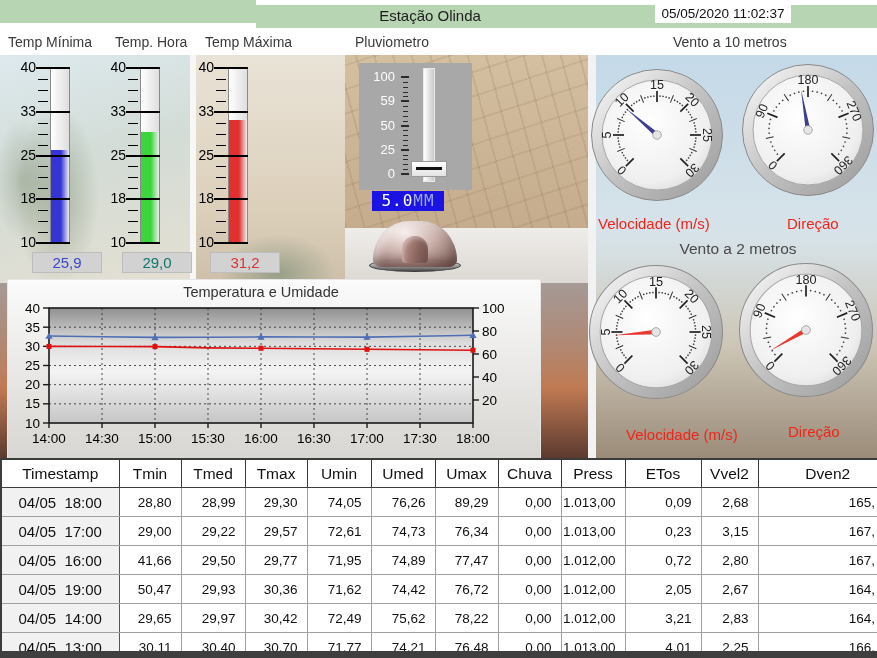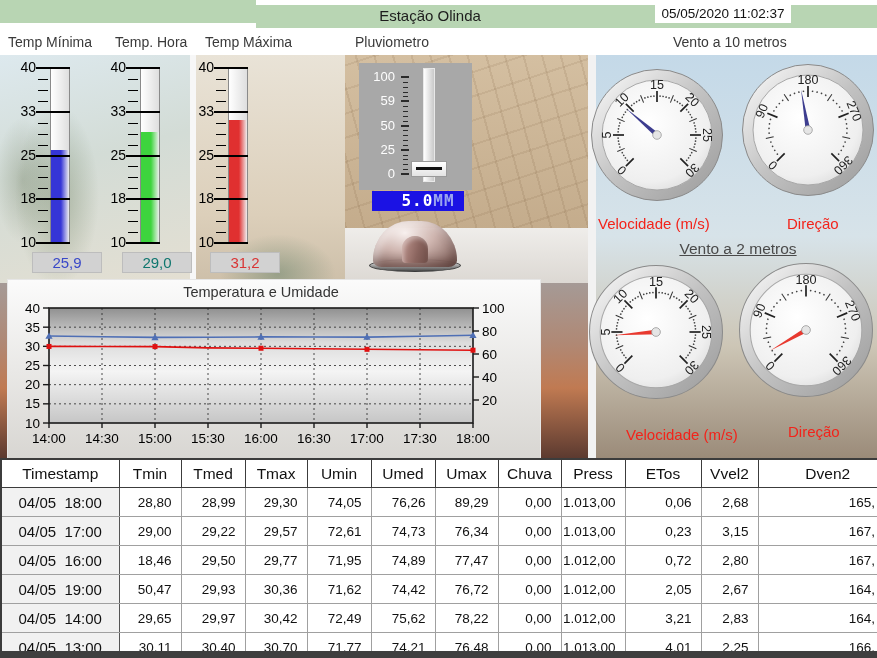--- a/index.html
+++ b/index.html
@@ -52,22 +52,22 @@
   .pluv{position:absolute;left:359px;top:63px;width:113px;height:127px;background:#a8a8a8;}
   .p-lab{position:absolute;left:4px;width:32px;text-align:right;font-size:13px;color:#fdfdfd;}
   .p-maj{position:absolute;left:42px;width:8px;height:2px;background:#2a2a2a;}
   .p-min{position:absolute;left:44px;width:5px;height:1px;background:#2a2a2a;}
   .p-track{position:absolute;left:64px;top:5px;width:12px;height:114px;
      background:linear-gradient(90deg,#ffffff,#c9c9c9);border:1px solid #e8e8e8;box-sizing:border-box;}
   .p-handle{position:absolute;left:52px;width:36px;height:16px;background:linear-gradient(180deg,#ffffff,#e3e3e3);
      border:1px solid #9a9a9a;box-sizing:border-box;}
   .p-hline{margin:5px 4px 0 4px;height:3px;background:#111;}
   .pluv-display{position:absolute;left:372px;top:191px;width:72px;height:20px;text-align:center;
-     font-family:"DejaVu Sans Mono",monospace;font-weight:bold;font-size:16px;line-height:20px;
-     letter-spacing:1px;color:#ffffff;padding-left:20px;}
+     font-family:"DejaVu Sans Mono",monospace;font-weight:normal;font-size:16px;line-height:20px;
+     letter-spacing:1px;color:#ffffff;}
   .pluv-display .unit{color:#9aa4ef;}
 
   
   .dome{position:absolute;left:369px;top:218px;width:92px;height:54px;cursor:pointer;}
   .dome-base{position:absolute;left:0;bottom:0;width:92px;height:13px;border-radius:50%;
      background:linear-gradient(180deg,#fafafa,#9a9a9a 55%,#4a4a4a);border:1px solid #3a3a3a;box-sizing:border-box;}
   .dome-glass{position:absolute;left:4px;bottom:5px;width:84px;height:46px;
      border-radius:42px 42px 10px 10px / 46px 46px 8px 8px;
      background:radial-gradient(ellipse at 38% 26%, rgba(248,240,238,.97) 0%, rgba(205,178,172,.95) 40%,
         rgba(141,110,104,.95) 78%, rgba(99,72,66,.97) 100%);
@@ -80,21 +80,21 @@
   .gauge{position:absolute;}
   #g10s{left:590px;top:68px;width:134px;height:134px;}
   #g10d{left:741px;top:63px;width:134px;height:134px;}
   #g2s{left:588px;top:264px;width:136px;height:136px;}
   #g2d{left:738px;top:262px;width:136px;height:136px;}
   .gcap{position:absolute;font-size:15px;color:#f3231a;}
   #cap10s{left:598px;top:215px;}
   #cap10d{left:787px;top:215px;}
   #cap2s{left:626px;top:426px;}
   #cap2d{left:788px;top:423px;}
-  #vento2{position:absolute;left:668px;top:240px;width:140px;text-align:center;font-size:15.5px;color:#4a4a4a;text-decoration:underline;}
+  #vento2{position:absolute;left:668px;top:240px;width:140px;text-align:center;font-size:15.5px;color:#4a4a4a;}
 
   
   #chart{position:absolute;left:8px;top:280px;width:532px;height:178px;
      background:linear-gradient(180deg,#fbfbfb,#d8d6d2);box-shadow:0 0 0 1px #e6e6e6;}
 
   
   #tablewrap{position:absolute;left:0;top:458px;width:877px;height:201px;overflow:hidden;background:#fff;}
   #tablewrap table{table-layout:fixed;width:897px;border-collapse:collapse;background:#fff;border:2px solid #3c3c3c;}
   #tablewrap th{height:25px;border:1px solid #3c3c3c;font-weight:normal;font-size:15.5px;color:#111;
      text-align:center;overflow:hidden;white-space:pre;}
@@ -730,41 +730,41 @@
           <tr>
             <td class="ts">04/05  18:00</td>
             <td class="num">28,80</td>
             <td class="num">28,99</td>
             <td class="num">29,30</td>
             <td class="num">74,05</td>
             <td class="num">76,26</td>
             <td class="num">89,29</td>
             <td class="num">0,00</td>
             <td class="num">1.013,00</td>
-            <td class="num">0,06</td>
+            <td class="num">0,09</td>
             <td class="num">2,68</td>
             <td class="num last">165,</td>
           </tr>
           <tr>
             <td class="ts">04/05  17:00</td>
             <td class="num">29,00</td>
             <td class="num">29,22</td>
             <td class="num">29,57</td>
             <td class="num">72,61</td>
             <td class="num">74,73</td>
             <td class="num">76,34</td>
             <td class="num">0,00</td>
             <td class="num">1.013,00</td>
             <td class="num">0,23</td>
             <td class="num">3,15</td>
             <td class="num last">167,</td>
           </tr>
           <tr>
             <td class="ts">04/05  16:00</td>
-            <td class="num">18,46</td>
+            <td class="num">41,66</td>
             <td class="num">29,50</td>
             <td class="num">29,77</td>
             <td class="num">71,95</td>
             <td class="num">74,89</td>
             <td class="num">77,47</td>
             <td class="num">0,00</td>
             <td class="num">1.012,00</td>
             <td class="num">0,72</td>
             <td class="num">2,80</td>
             <td class="num last">167,</td>

